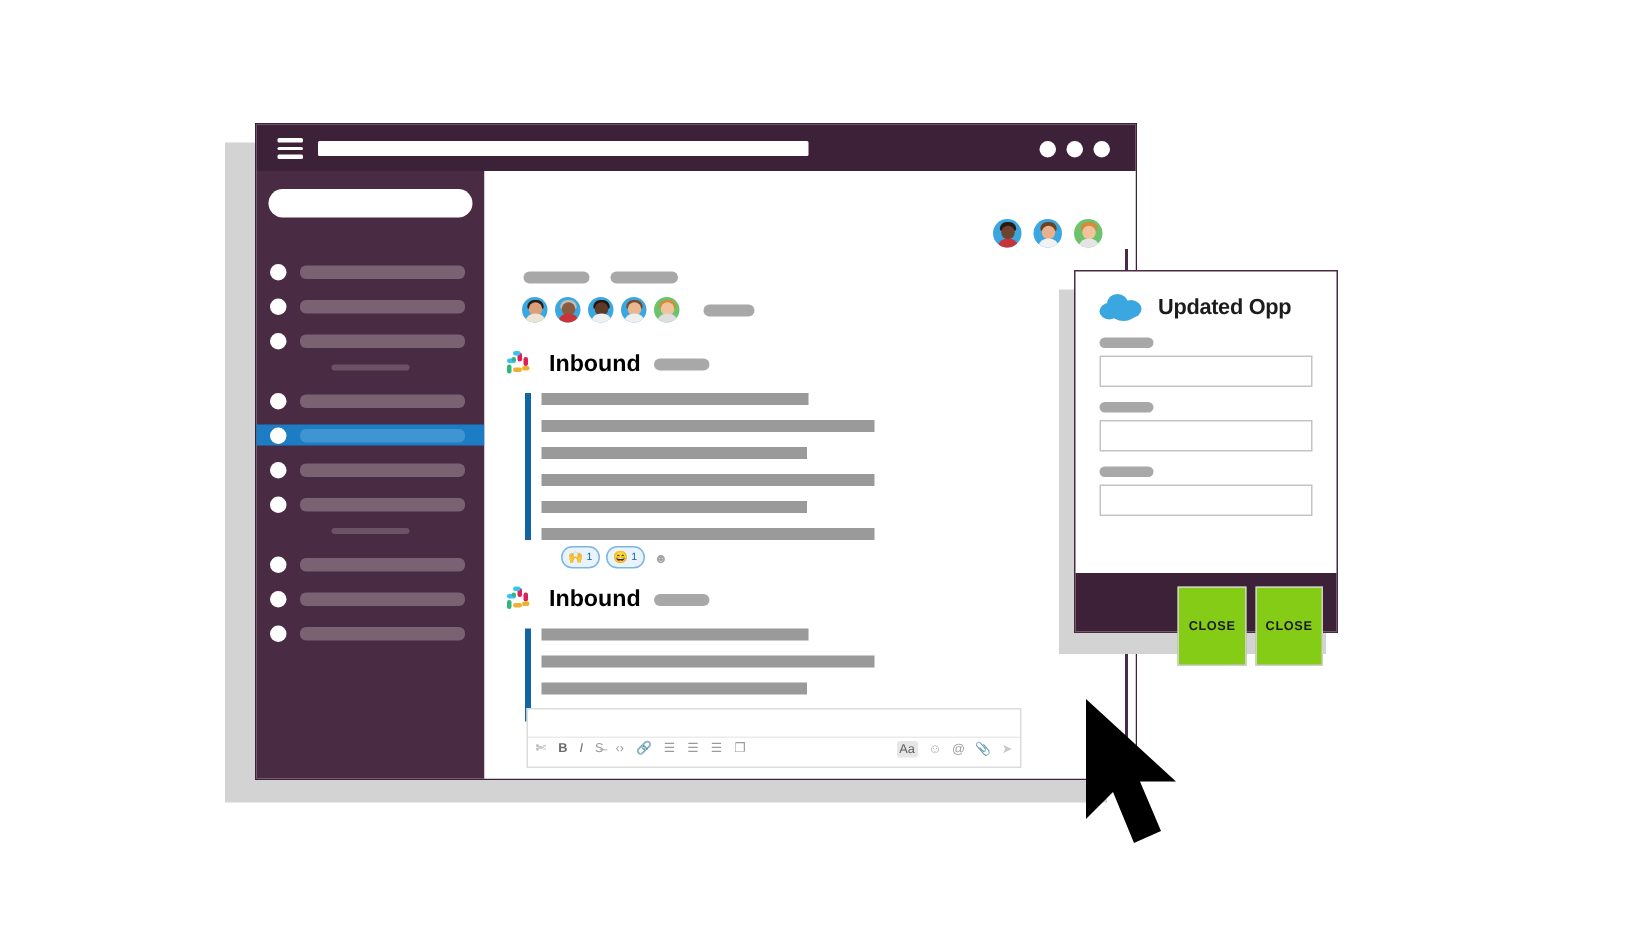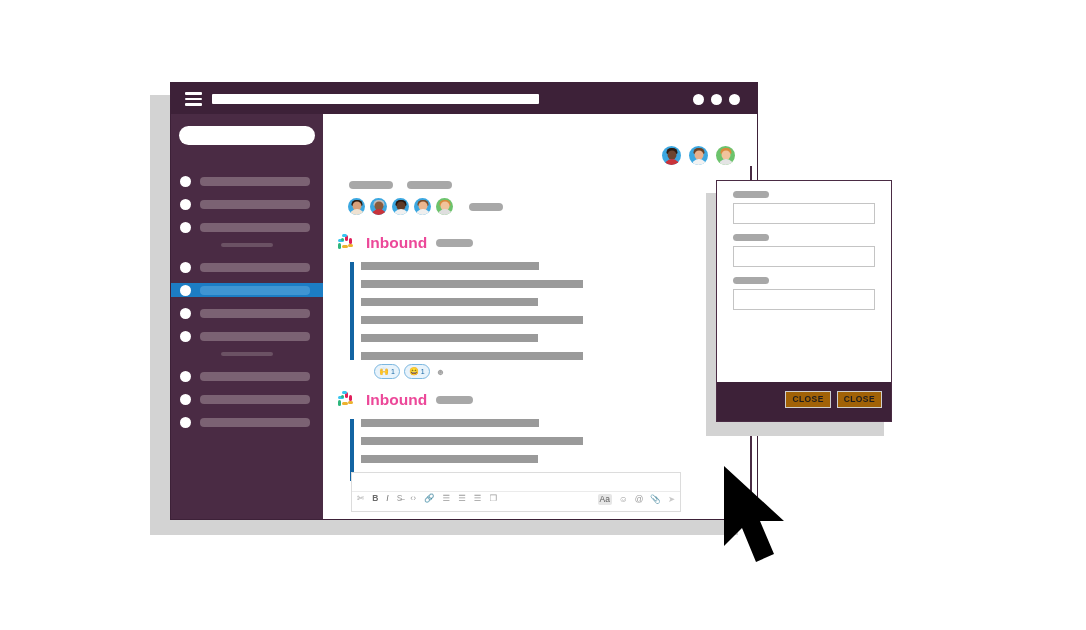--- a/index.html
+++ b/index.html
@@ -95,21 +95,21 @@
   .av-hair{position:absolute;left:50%;top:12%;transform:translateX(-50%);
     width:11px;height:6px;border-radius:6px 6px 2px 2px;}
   .av-body{position:absolute;left:50%;bottom:-2px;transform:translateX(-50%);
     width:15px;height:8px;border-radius:8px 8px 0 0;}
 
   
   .msg-block{position:absolute;left:14px;}
   .msg-head{display:flex;align-items:center;gap:9px;height:22px;}
   .slack-logo{width:20px;height:20px;position:relative;flex:0 0 auto;}
   .slack-logo i{position:absolute;border-radius:2px;}
-  .msg-name{font-size:15.5px;font-weight:bold;color:#ec4899;}
+  .msg-name{font-size:15.5px;font-weight:bold;color:#000000;}
   .msg-stamp{width:37px;height:8px;background:#a8a8a8;border-radius:4px;}
   .msg-body{position:relative;margin-top:8px;padding-left:24px;}
   .quote-bar{position:absolute;left:13px;top:0;width:4px;bottom:0;background:#1264a3;}
   .line{height:8px;background:#9a9a9a;border-radius:0;margin-bottom:10px;}
 
   .reactions{display:flex;align-items:center;gap:4px;margin-top:2px;margin-left:37px;}
   .reaction{
     display:flex;align-items:center;gap:2px;
     border:1px solid #7bb7e0;border-radius:9px;background:#e8f3fb;
     padding:0 4px;height:13px;font-size:7px;color:#1264a3;
@@ -146,23 +146,23 @@
   .modal-title{font-size:14.5px;font-weight:bold;color:#1d1c1d;letter-spacing:-0.2px;}
   .modal-body{padding:10px 16px 0 16px;}
   .fld{margin-bottom:10px;}
   .fld-label{width:36px;height:7px;background:#a8a8a8;border-radius:4px;margin-bottom:5px;}
   .fld-input{height:21px;border:1px solid #c4c4c4;background:#ffffff;box-sizing:border-box;}
   .modal-footer{
     position:absolute;left:0;right:0;bottom:0;height:39px;background:#3d2138;
   }
   .modal-btns{position:absolute;right:9px;top:9px;display:flex;gap:6px;}
   .mbtn{
-    background:#a16207;border:1px solid #cfcfcf;color:#1d1c1d;
+    background:#84cc16;border:1px solid #cfcfcf;color:#1d1c1d;
     font-size:8.5px;font-weight:bold;letter-spacing:.4px;
-    padding:3px 6px;line-height:1;cursor:pointer;font-family:"Liberation Sans",sans-serif;
+    padding:21px 6px;line-height:1;cursor:pointer;font-family:"Liberation Sans",sans-serif;
   }
 
   
   .connector{position:absolute;left:750px;top:166px;width:1.5px;height:340px;background:#4a2b44;}
 
   
   .cursor{position:absolute;left:718px;top:466px;}
 </style>
 </head>
 <body>
@@ -379,20 +379,29 @@
         </div>
       </div>
 
     </div>
   </div>
 
   <div class="connector"></div>
 
   <div class="modal-shadow"></div>
   <div class="modal">
+    <div class="modal-head">
+      <span class="sf-cloud">
+        <i style="left: 0px; top: 7px; width: 13px; height: 11px; background: rgb(59, 167, 224);"></i>
+        <i style="left: 5px; top: 1px; width: 14px; height: 13px; background: rgb(59, 167, 224);"></i>
+        <i style="left: 14px; top: 5px; width: 14px; height: 12px; background: rgb(59, 167, 224);"></i>
+        <i style="left: 8px; top: 9px; width: 16px; height: 10px; background: rgb(59, 167, 224);"></i>
+      </span>
+      <span class="modal-title">Updated Opp</span>
+    </div>
     <div class="modal-body">
       <div class="fld">
         <div class="fld-label"></div>
         <div class="fld-input"></div>
       </div>
       <div class="fld">
         <div class="fld-label"></div>
         <div class="fld-input"></div>
       </div>
       <div class="fld">

